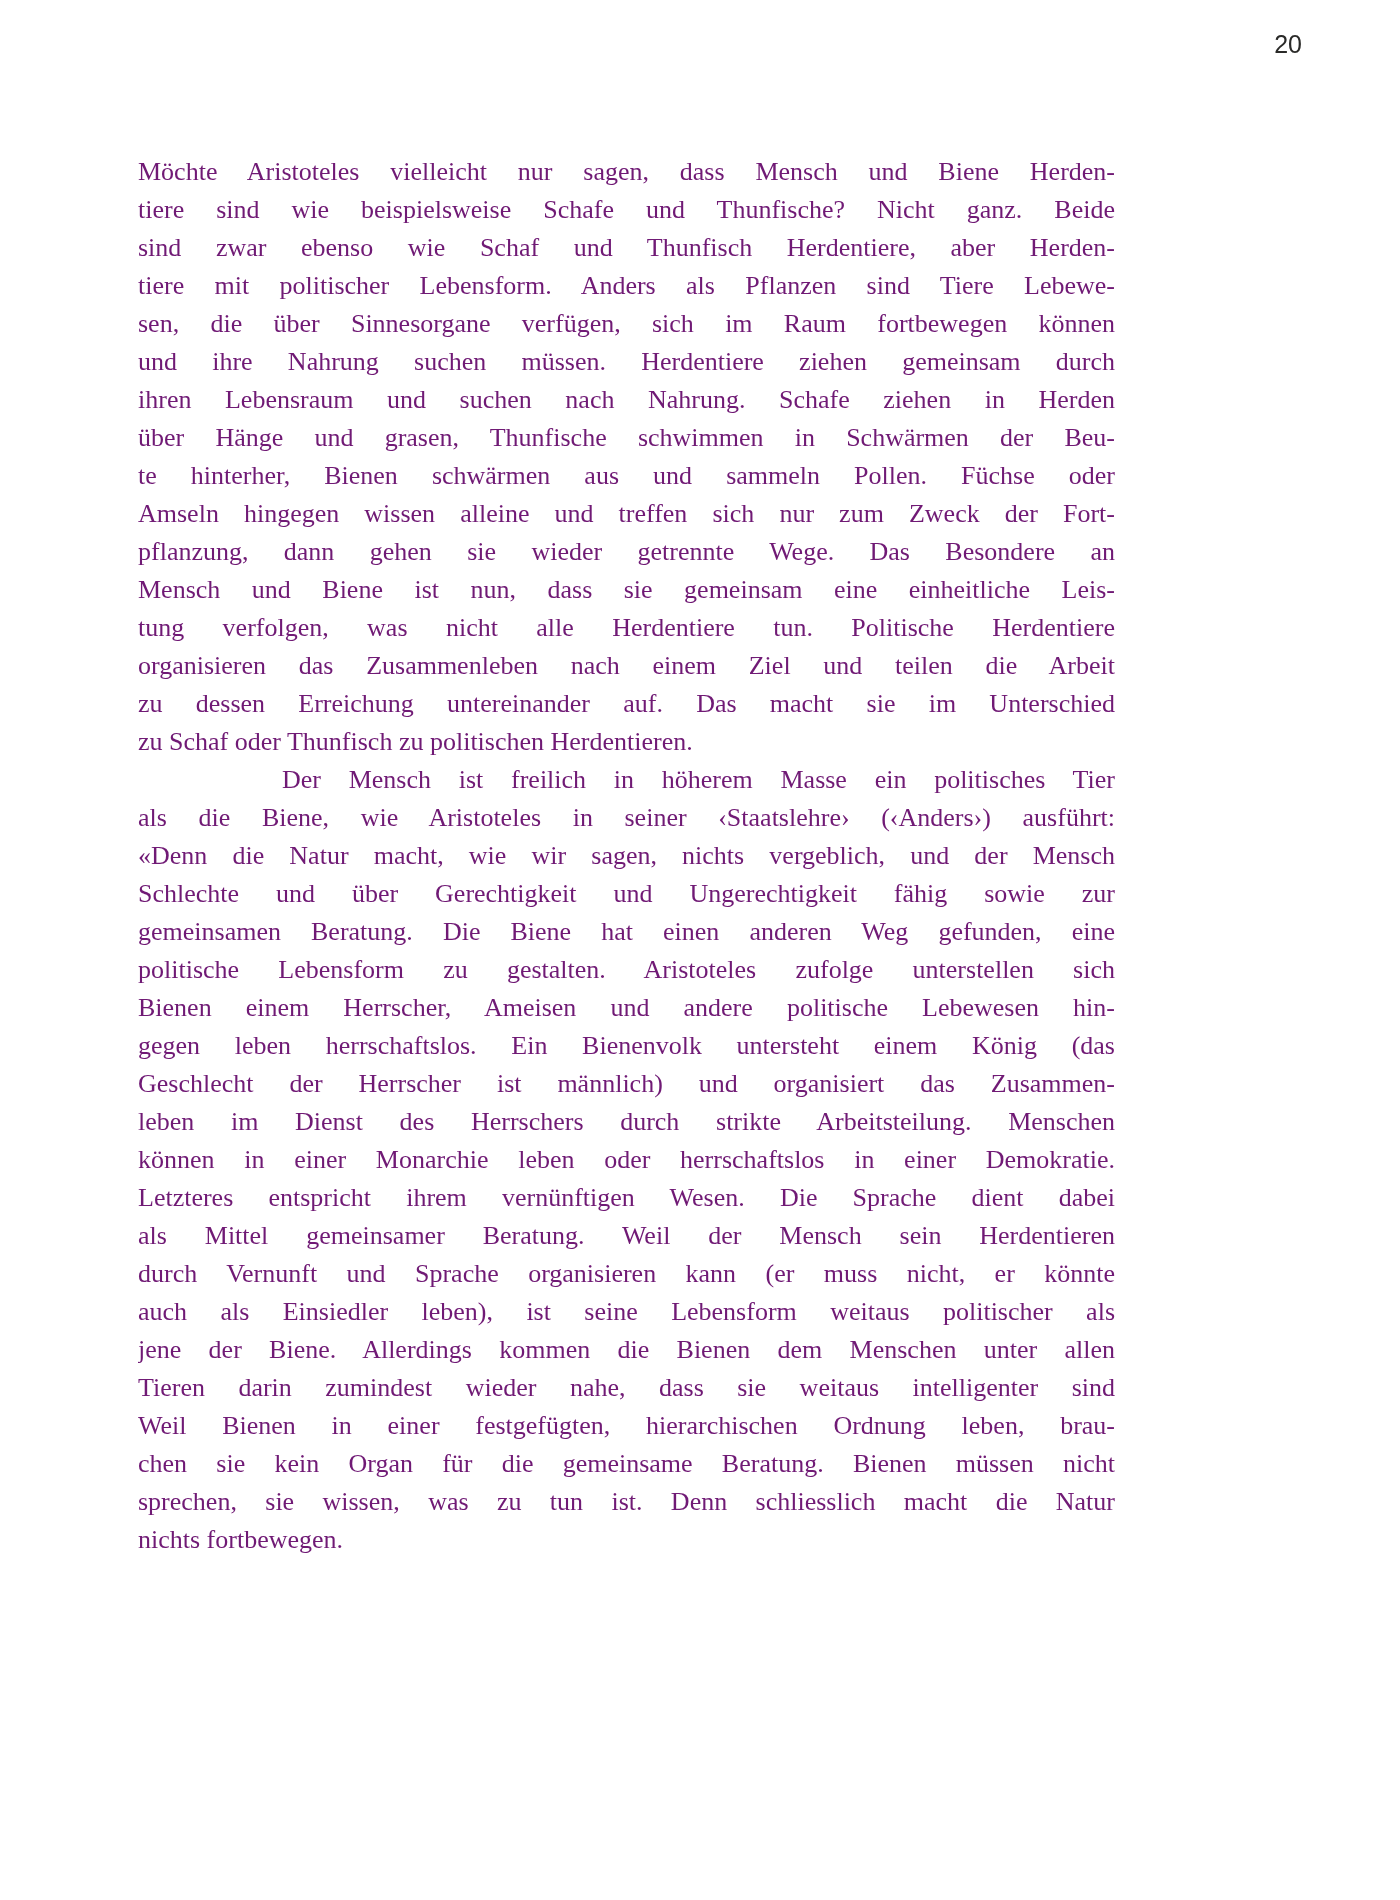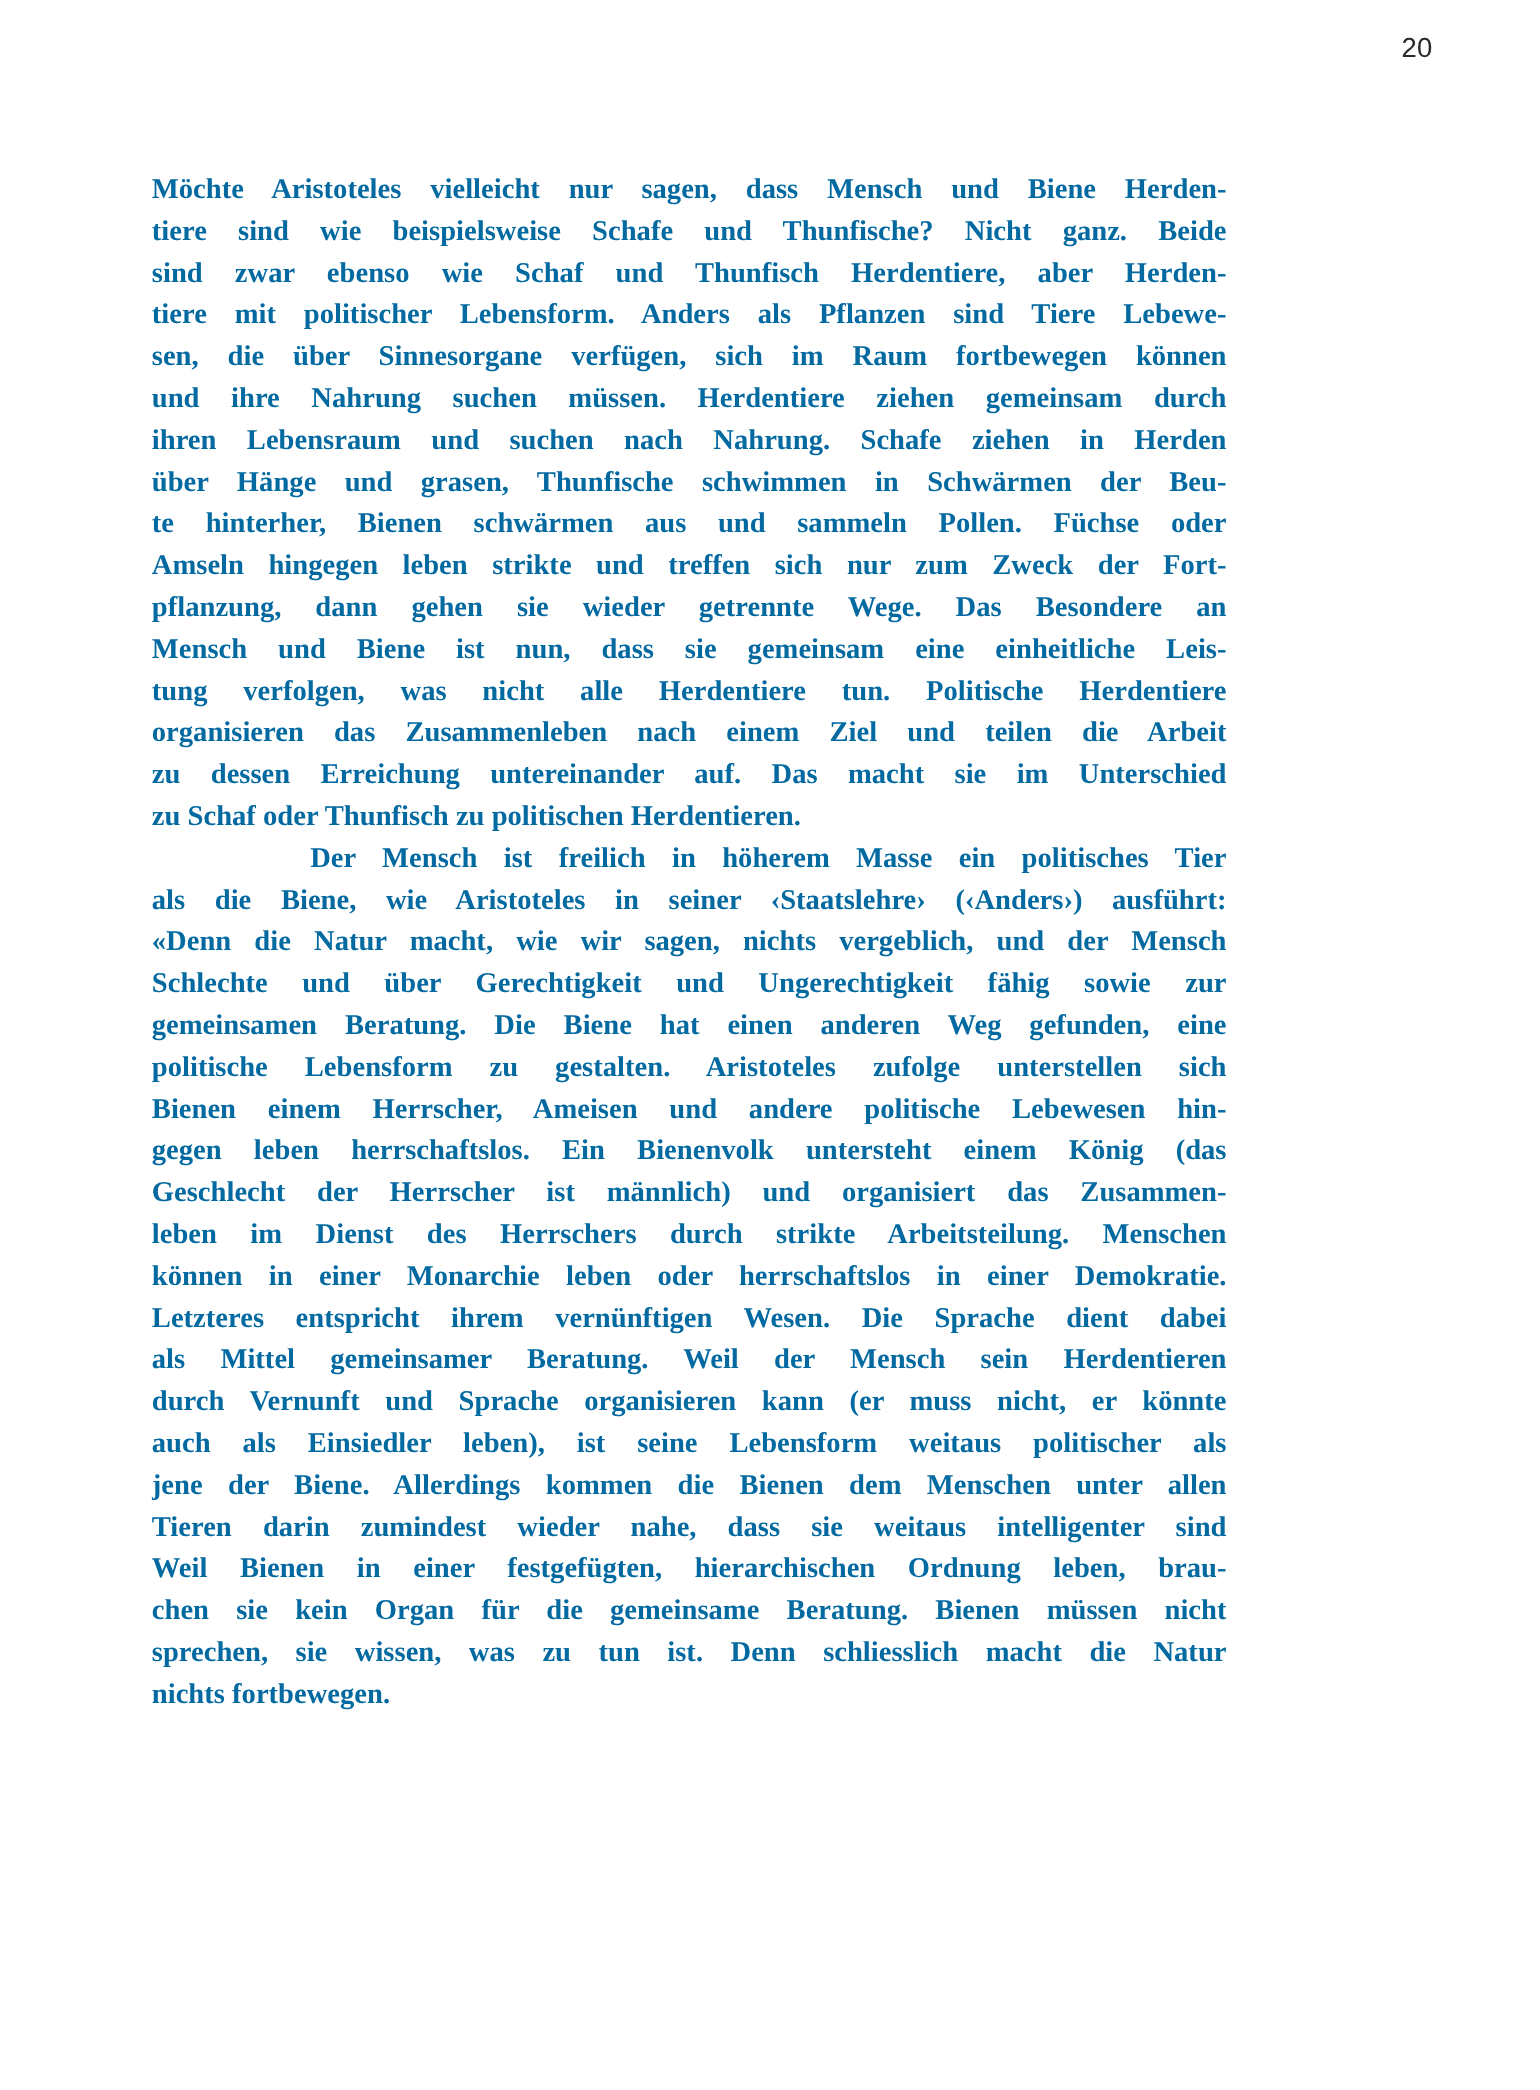--- a/index.html
+++ b/index.html
@@ -22,23 +22,22 @@
     font-family: "Liberation Sans", "DejaVu Sans", sans-serif;
     font-size: 25px;
     line-height: 32px;
     color: #2a2a28;
   }
   .text-block {
     position: absolute;
     left: 138px;
     top: 153px;
     width: 977px;
-    color: #0369a1;
+    color: #701a75;
     font-size: 26px;
-    font-weight: bold;
   }
   .paragraph {
     margin: 0;
     padding: 0;
   }
   .line {
     height: 38px;
     line-height: 38px;
     text-align: justify;
     text-align-last: justify;
@@ -62,21 +61,21 @@
       <div class="paragraph">
         <div class="line">Möchte Aristoteles vielleicht nur sagen, dass Mensch und Biene Herden-</div>
         <div class="line">tiere sind wie beispielsweise Schafe und Thunfische? Nicht ganz. Beide</div>
         <div class="line">sind zwar ebenso wie Schaf und Thunfisch Herdentiere, aber Herden-</div>
         <div class="line">tiere mit politischer Lebensform. Anders als Pflanzen sind Tiere Lebewe-</div>
         <div class="line">sen, die über Sinnesorgane verfügen, sich im Raum fortbewegen können</div>
         <div class="line">und ihre Nahrung suchen müssen. Herdentiere ziehen gemeinsam durch</div>
         <div class="line">ihren Lebensraum und suchen nach Nahrung. Schafe ziehen in Herden</div>
         <div class="line">über Hänge und grasen, Thunfische schwimmen in Schwärmen der Beu-</div>
         <div class="line">te hinterher, Bienen schwärmen aus und sammeln Pollen. Füchse oder</div>
-        <div class="line">Amseln hingegen leben strikte und treffen sich nur zum Zweck der Fort-</div>
+        <div class="line">Amseln hingegen wissen alleine und treffen sich nur zum Zweck der Fort-</div>
         <div class="line">pflanzung, dann gehen sie wieder getrennte Wege. Das Besondere an</div>
         <div class="line">Mensch und Biene ist nun, dass sie gemeinsam eine einheitliche Leis-</div>
         <div class="line">tung verfolgen, was nicht alle Herdentiere tun. Politische Herdentiere</div>
         <div class="line">organisieren das Zusammenleben nach einem Ziel und teilen die Arbeit</div>
         <div class="line">zu dessen Erreichung untereinander auf. Das macht sie im Unterschied</div>
         <div class="line last">zu Schaf oder Thunfisch zu politischen Herdentieren.</div>
       </div>
       <div class="paragraph">
         <div class="line indent">Der Mensch ist freilich in höherem Masse ein politisches Tier</div>
         <div class="line">als die Biene, wie Aristoteles in seiner ‹Staatslehre› (‹Anders›) ausführt:</div>

